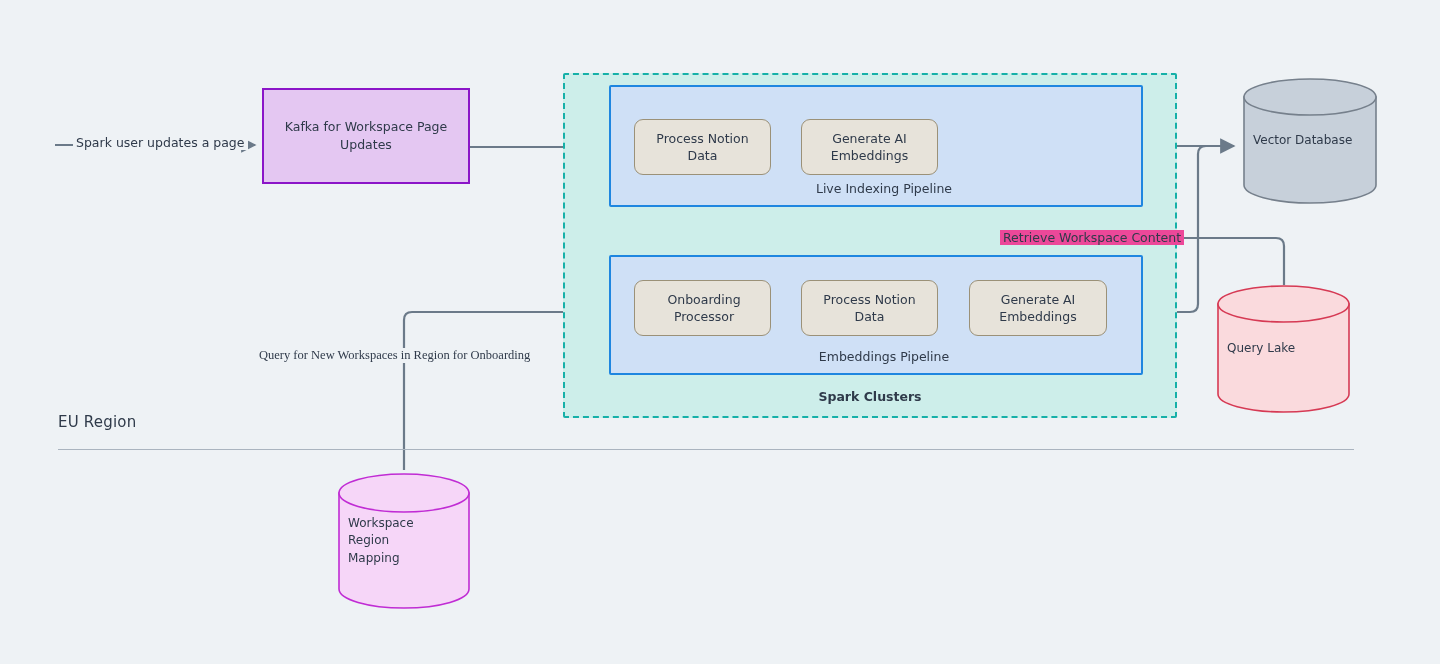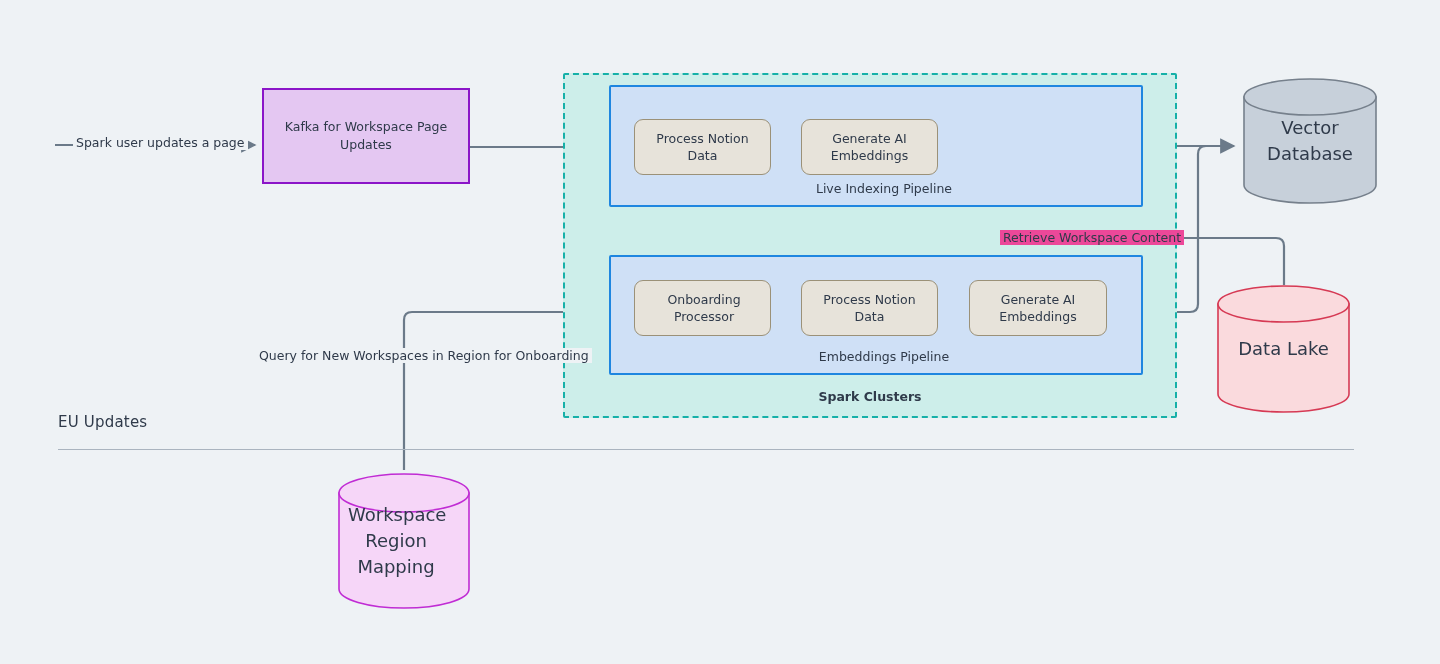--- a/index.html
+++ b/index.html
@@ -99,22 +99,21 @@
   #task-onb-embed    { left: 969px; top: 280px; width: 138px; height: 56px; }
 
   
   .cyl { position: absolute; }
   .cyl svg { display: block; overflow: visible; }
   .cyl-label {
     position: absolute;
     left: 0; right: 0;
     top: 50%;
     transform: translateY(-50%);
-    text-align: center;
-    font-size: 18px;
+    font-size: 12px;
     line-height: 1.45;
     color: #2f3a4a;
     padding: 0 10px;
   }
   #cyl-vector   { left: 1243px; top: 78px;  width: 134px; height: 126px; }
   #cyl-datalake { left: 1217px; top: 285px; width: 133px; height: 128px; }
   #cyl-wsmap    { left: 338px;  top: 473px; width: 116px; height: 136px; }
 
   
   #region-label {
@@ -135,21 +134,21 @@
   .edge-label {
     position: absolute;
     font-size: 12.5px;
     color: #2f3a4a;
     white-space: nowrap;
     background: #eef2f5;
     padding: 0 3px;
   }
   #lbl-notion  { left: 73px;  top: 135px; }
   #lbl-retrieve{ left: 1000px; top: 230px; background: #ec4899; }
-  #lbl-query   { left: 256px; top: 348px; }
+  #lbl-query   { left: 256px; top: 348px; font-family: Liberation Serif, serif; }
 </style>
 </head>
 <body>
 
 <div id="canvas">
 
   <svg id="edges" viewBox="0 0 1440 664" width="1440" height="664">
     <defs>
       <marker id="arrow" viewBox="0 0 10 10" refX="9" refY="5" markerWidth="7" markerHeight="7" orient="auto-start-reverse">
         <path d="M 0 0 L 10 5 L 0 10 z" fill="#6b7a89"></path>
@@ -195,31 +194,31 @@
       <ellipse cx="67" cy="19" rx="66" ry="18" fill="#c7d0da" stroke="#76808c" stroke-width="1.6"></ellipse>
     </svg>
     <div class="cyl-label">Vector Database</div>
   </div>
 
   <div class="cyl" id="cyl-datalake">
     <svg width="133" height="128" viewBox="0 0 133 128">
       <path d="M 1 19 L 1 109 A 65.5 18 0 0 0 132 109 L 132 19 Z" fill="#fadadd" stroke="#d63a54" stroke-width="1.6"></path>
       <ellipse cx="66.5" cy="19" rx="65.5" ry="18" fill="#fadadd" stroke="#d63a54" stroke-width="1.6"></ellipse>
     </svg>
-    <div class="cyl-label">Data Lake</div>
+    <div class="cyl-label">Query Lake</div>
   </div>
 
   <div class="cyl" id="cyl-wsmap">
     <svg width="132" height="136" viewBox="0 0 132 136">
       <path d="M 1 20 L 1 116 A 65 19 0 0 0 131 116 L 131 20 Z" fill="#f6d6f8" stroke="#c02cd4" stroke-width="1.6"></path>
       <ellipse cx="66" cy="20" rx="65" ry="19" fill="#f6d6f8" stroke="#c02cd4" stroke-width="1.6"></ellipse>
     </svg>
     <div class="cyl-label">Workspace Region Mapping</div>
   </div>
 
   <div class="edge-label" id="lbl-notion">Spark user updates a page</div>
   <div class="edge-label" id="lbl-retrieve">Retrieve Workspace Content</div>
   <div class="edge-label" id="lbl-query">Query for New Workspaces in Region for Onboarding</div>
 
-  <div id="region-label">EU Updates</div>
+  <div id="region-label">EU Region</div>
   <div id="region-divider"></div>
 
 </div>
 
 </body></html>

